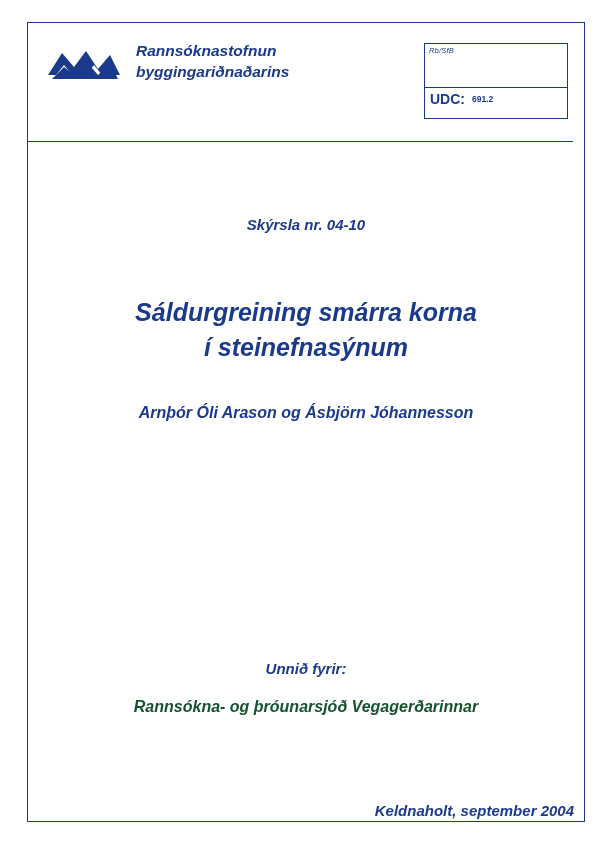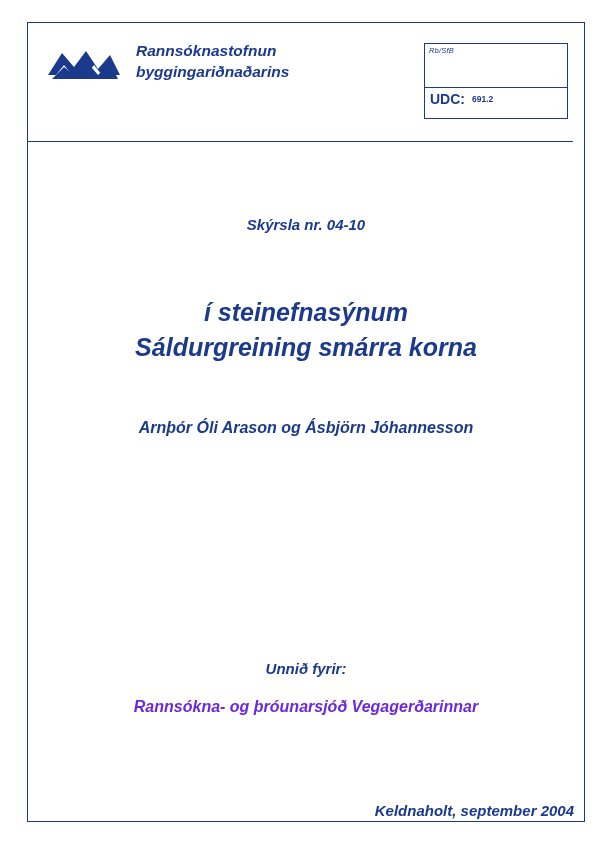--- a/index.html
+++ b/index.html
@@ -159,21 +159,21 @@
     text-align: center;
     font-size: 25px;
     font-weight: bold;
     font-style: italic;
     line-height: 1.4;
     color: #1b3a8c;
   }
   .authors {
     position: absolute;
     left: 0;
-    top: 419px;
+    top: 404px;
     width: 612px;
     text-align: center;
     font-size: 16px;
     font-weight: bold;
     font-style: italic;
     color: #1b3a8c;
   }
   .prepared-for {
     position: absolute;
     left: 0;
@@ -187,21 +187,21 @@
   }
   .client {
     position: absolute;
     left: 0;
     top: 698px;
     width: 612px;
     text-align: center;
     font-size: 16px;
     font-weight: bold;
     font-style: italic;
-    color: #6d28d9;
+    color: #14532d;
   }
   .place-date {
     position: absolute;
     right: 38px;
     top: 802px;
     text-align: right;
     font-size: 15px;
     font-weight: bold;
     font-style: italic;
     color: #1b3a8c;
@@ -238,22 +238,22 @@
       </div>
     </div>
 
   </div>
 
   <div class="header-rule"></div>
 
   <div class="report-no">Skýrsla nr. 04-10</div>
 
   <div class="doc-title">
+    <div>Sáldurgreining smárra korna</div>
     <div>í steinefnasýnum</div>
-    <div>Sáldurgreining smárra korna</div>
   </div>
 
   <div class="authors">Arnþór Óli Arason og Ásbjörn Jóhannesson</div>
 
   <div class="prepared-for">Unnið fyrir:</div>
 
   <div class="client">Rannsókna- og þróunarsjóð Vegagerðarinnar</div>
 
   <div class="place-date">Keldnaholt, september 2004</div>
 

